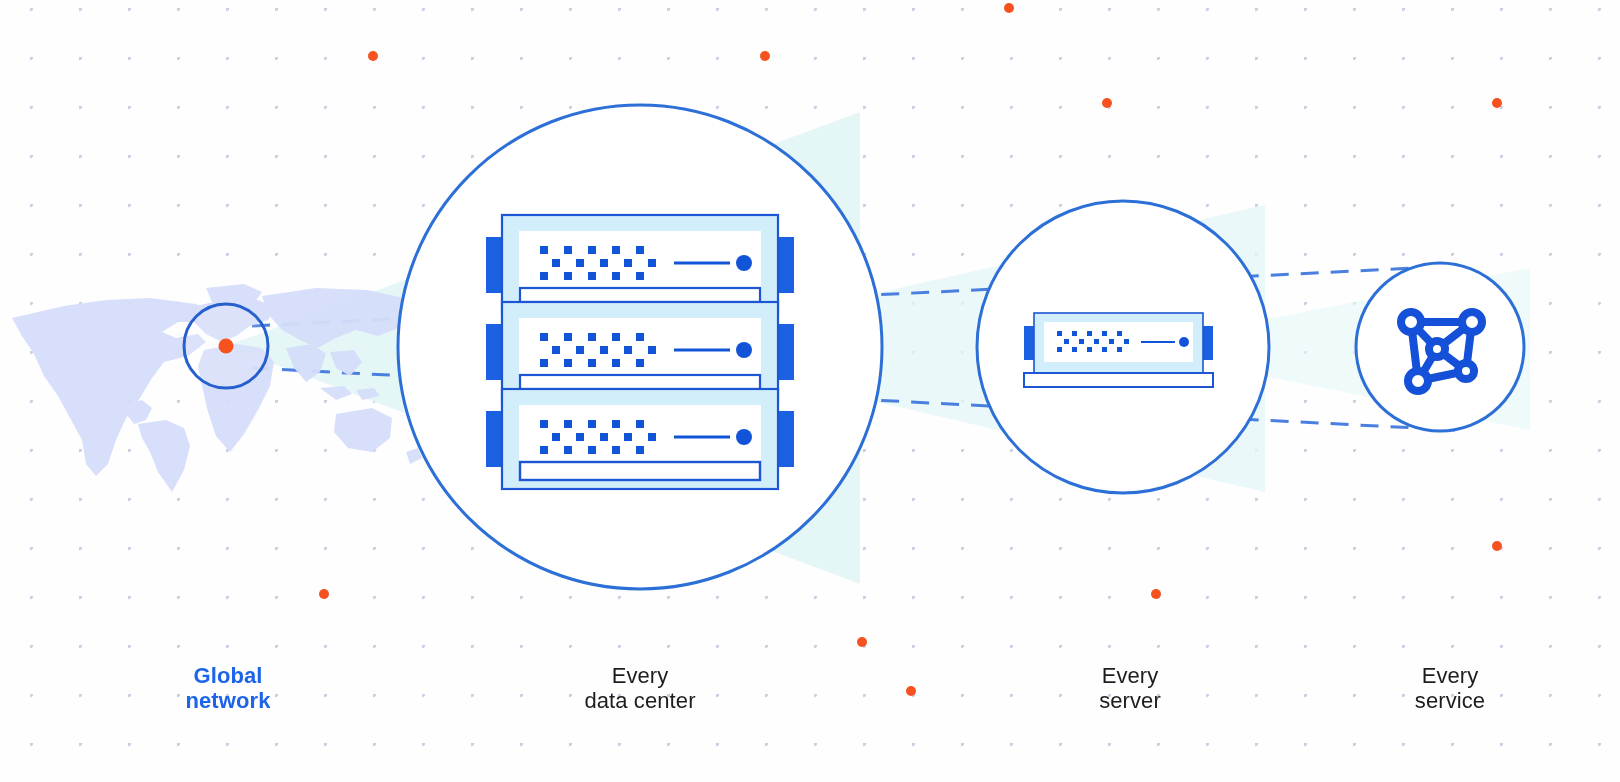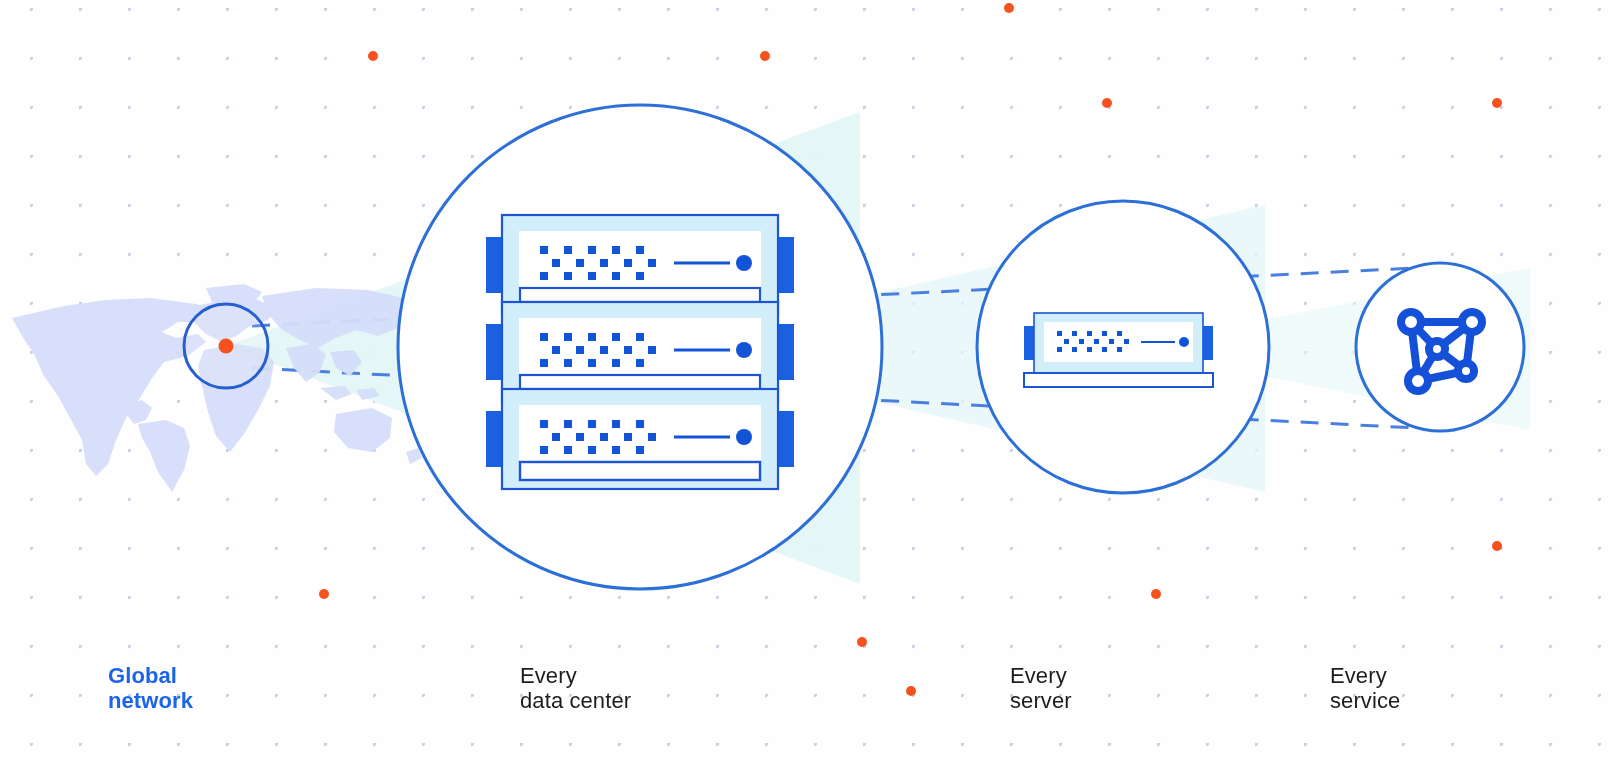--- a/index.html
+++ b/index.html
@@ -18,20 +18,21 @@
     background: #fefeff;
   }
   #scene {
     position: absolute;
     inset: 0;
     width: 1620px;
     height: 782px;
   }
   .label {
     position: absolute;
+    text-align: center;
     font-size: 22px;
     line-height: 1.12;
     font-weight: 400;
     color: #1d1d1f;
     white-space: pre-line;
     letter-spacing: 0.1px;
   }
   .label.accent {
     color: #1c64e8;
     font-weight: 700;

